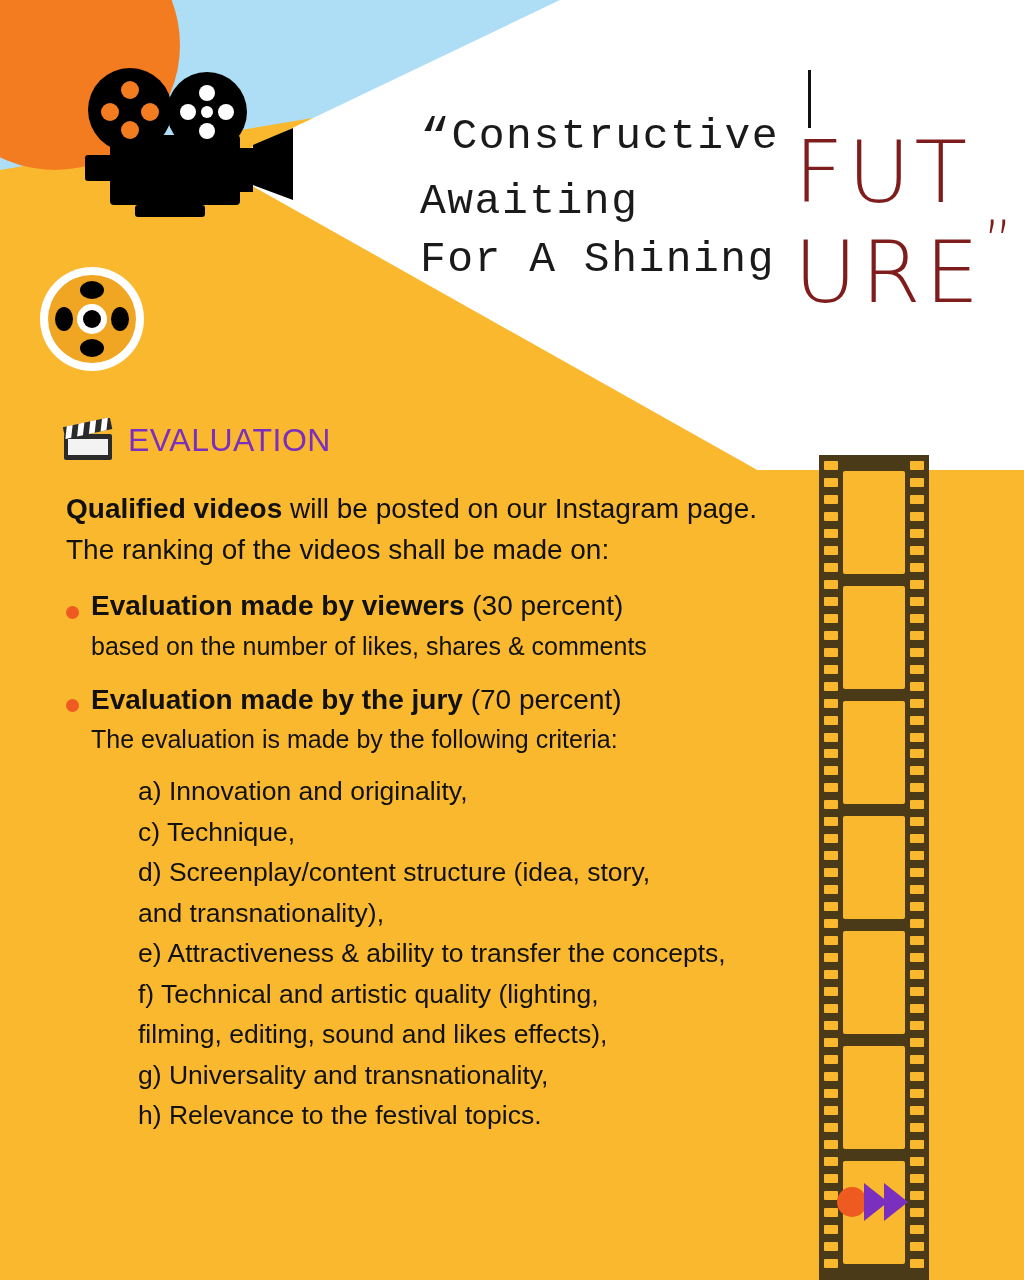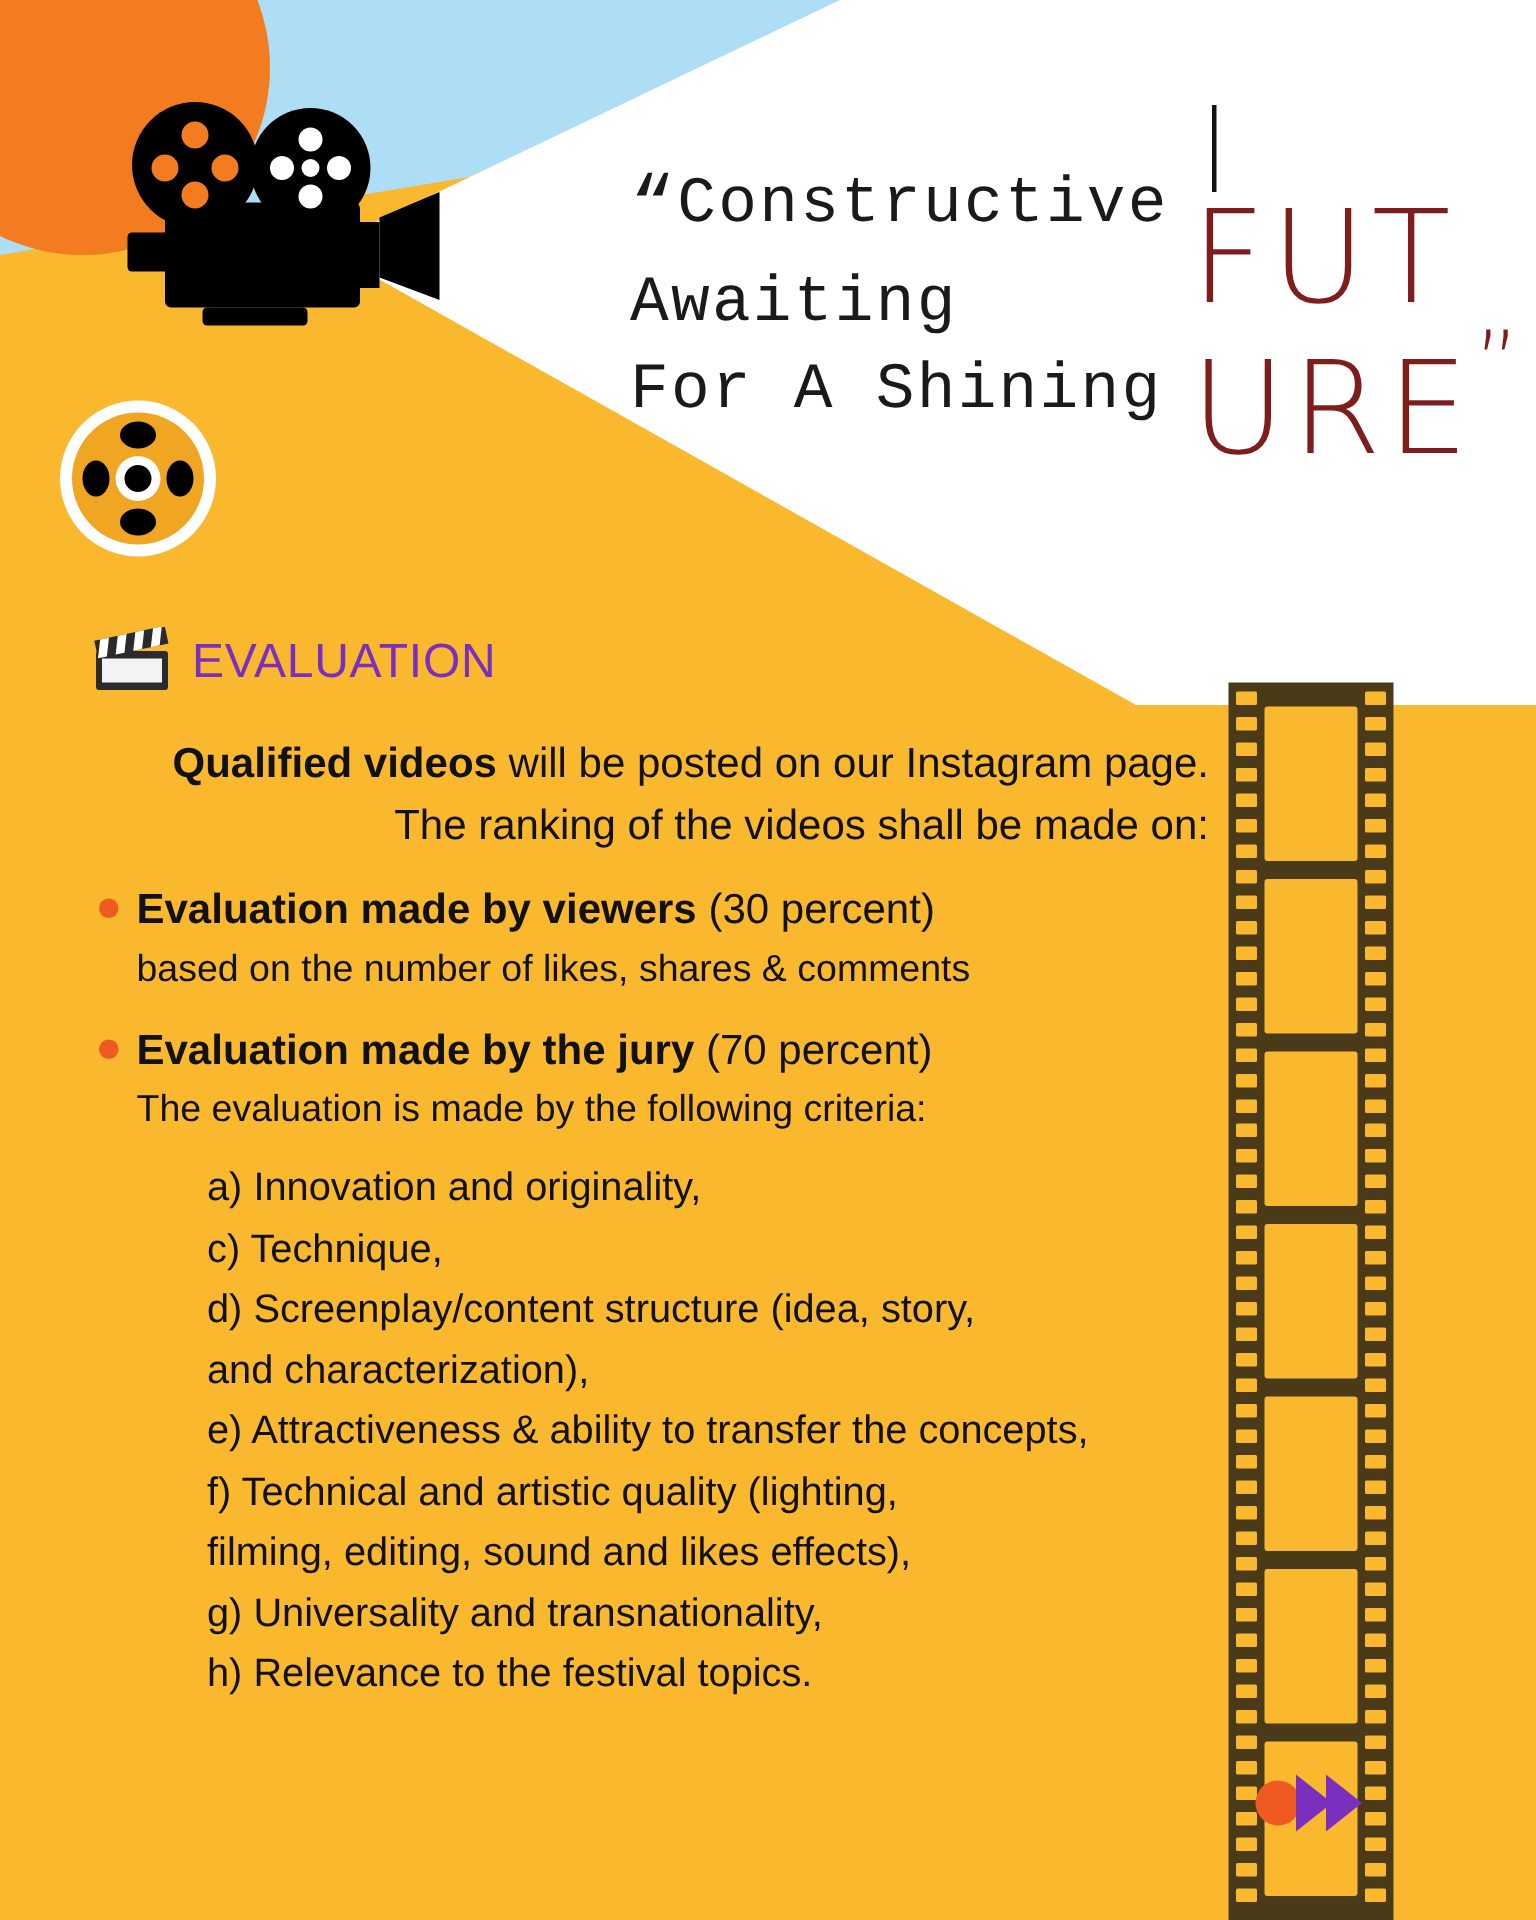--- a/index.html
+++ b/index.html
@@ -177,27 +177,27 @@
   .body {
     position: absolute;
     left: 66px;
     top: 488px;
     width: 740px;
     color: #111;
     font-family: "Liberation Sans", sans-serif;
     font-size: 27.5px;
     line-height: 1.47;
   }
-  .body p { margin: 0 0 16px 0; text-align: right; }
+  .body p { margin: 0 0 16px 0; }
   .intro { font-size: 28px; }
   .intro b { font-weight: bold; }
 
   .bullet-row {
     display: flex;
-    align-items: flex-start;
+    align-items: center;
     gap: 12px;
     margin-top: 16px;
   }
   .dot {
     flex: 0 0 auto;
     width: 13px;
     height: 13px;
     border-radius: 50%;
     background: #EE5A20;
     margin-top: 13px;
@@ -448,21 +448,21 @@
     <div class="bullet-row">
       <span class="dot"></span>
       <div class="bullet-head"><b>Evaluation made by the jury</b><span> (70 percent)</span></div>
     </div>
     <div class="bullet-sub">The evaluation is made by the following criteria:</div>
 
     <div class="criteria">
       <div>a) Innovation and originality,</div>
       <div>c) Technique,</div>
       <div>d) Screenplay/content structure (idea, story,</div>
-      <div>and characterization),</div>
+      <div>and transnationality),</div>
       <div>e) Attractiveness &amp; ability to transfer the concepts,</div>
       <div>f) Technical and artistic quality (lighting,</div>
       <div>filming, editing, sound and likes effects),</div>
       <div>g) Universality and transnationality,</div>
       <div>h) Relevance to the festival topics.</div>
     </div>
   </div>
 
 </div>
 

